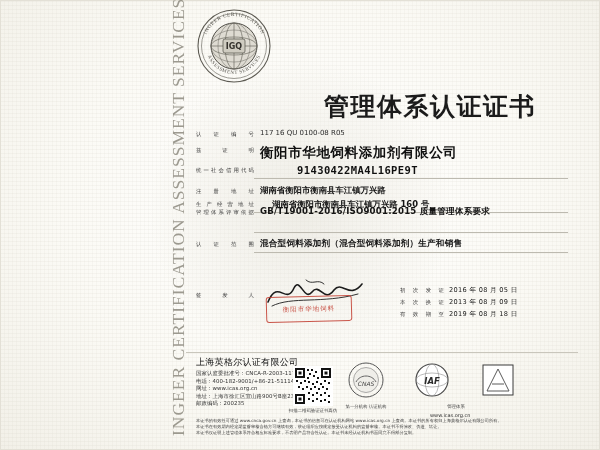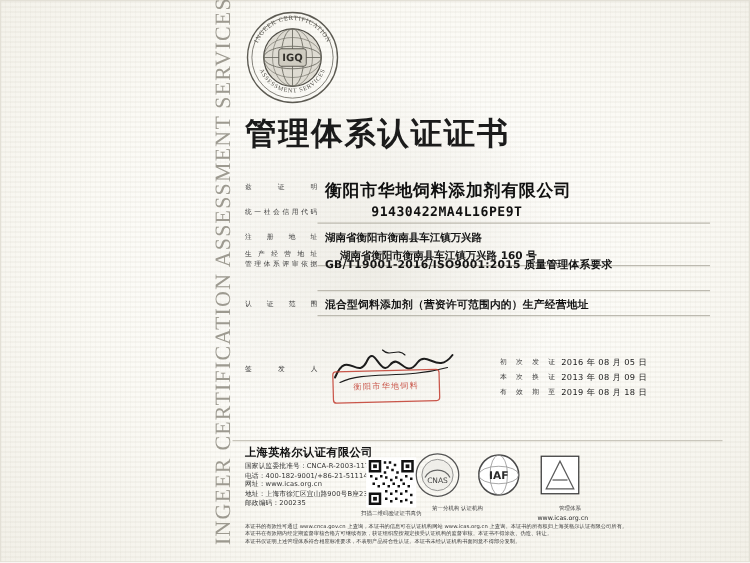--- a/index.html
+++ b/index.html
@@ -92,20 +92,21 @@
     position: absolute;
     left: 196px;
     top: 90px;
     width: 340px;
     font-family: "DejaVu Sans", sans-serif;
     font-size: 25px;
     font-weight: bold;
     letter-spacing: 1.5px;
     color: #1b1b1b;
     white-space: nowrap;
+    text-align: right;
   }
 
   
   .field-row {
     position: absolute;
     left: 196px;
     width: 372px;
     display: flex;
     align-items: flex-start;
   }
@@ -209,21 +210,21 @@
 
   
   #dates {
     position: absolute;
     left: 400px;
     top: 286px;
     width: 170px;
   }
   .date-row {
     display: flex;
-    align-items: flex-start;
+    align-items: center;
     margin-bottom: 3px;
   }
   .date-label {
     width: 44px;
     flex: 0 0 44px;
     font-size: 5.4px;
     color: #3b3b3b;
     text-align: justify;
     text-align-last: justify;
   }
@@ -243,21 +244,21 @@
     height: 1px;
     background: #c9c6bc;
   }
 
   
   #issuer {
     position: absolute;
     left: 196px;
     top: 356px;
     font-size: 9px;
-    font-weight: bold;
+    font-weight: normal;
     color: #111;
     letter-spacing: 0.3px;
   }
   #issuer-lines {
     position: absolute;
     left: 196px;
     top: 370px;
     width: 200px;
   }
   .issuer-line {
@@ -282,24 +283,25 @@
     top: 408px;
     width: 58px;
     text-align: center;
     font-size: 4.4px;
     color: #444;
   }
 
   
   #marks {
     position: absolute;
-    left: 330px;
+    left: 346px;
     top: 360px;
     display: flex;
-    gap: 9px;
+    gap: 26px;
+    font-style: italic;
   }
   .mark {
     width: 40px;
     height: 40px;
     display: flex;
     align-items: center;
     justify-content: center;
   }
   .mark-caption {
     position: absolute;
@@ -368,52 +370,56 @@
         <textPath href="#arcTop" startOffset="50%" text-anchor="middle">INGEER CERTIFICATION</textPath>
       </text>
       <text font-size="5" font-family="Liberation Serif, serif" fill="#55534c" letter-spacing="0.6">
         <textPath href="#arcBot" startOffset="50%" text-anchor="middle">ASSESSMENT SERVICES</textPath>
       </text>
     </svg>
   </div>
 
   <div id="title">管理体系认证证书</div>
 
+  <div class="field-row" style="top:128px;">
+    <div class="field-label">认证编号</div>
+    <div class="field-value v-small">117 16 QU 0100-08 R05</div>
+  </div>
 
   <div class="field-row" style="top:144px;">
     <div class="field-label">兹证明</div>
     <div class="field-value v-company">衡阳市华地饲料添加剂有限公司</div>
   </div>
 
   <div class="field-row" style="top:164px;">
     <div class="field-label">统一社会信用代码</div>
     <div class="field-value v-code">91430422MA4L16PE9T</div>
   </div>
   <div class="rule" style="left:254px; top:178px; width:314px;"></div>
 
-  <div class="field-row" style="top:184px;">
+  <div class="field-row" style="top:184px;align-items:flex-end;">
     <div class="field-label">注册地址</div>
     <div class="field-value v-addr">湖南省衡阳市衡南县车江镇万兴路</div>
   </div>
 
   <div class="field-row" style="top:198px;gap:12px;">
     <div class="field-label">生产经营地址</div>
     <div class="field-value v-addr">湖南省衡阳市衡南县车江镇万兴路 160 号</div>
   </div>
   <div class="rule" style="left:254px; top:212px; width:314px;"></div>
 
   <div class="field-row" style="top:206px;">
     <div class="field-label">管理体系评审依据</div>
     <div class="field-value v-std">GB/T19001-2016/ISO9001:2015 质量管理体系要求</div>
   </div>
   <div class="rule" style="left:254px; top:232px; width:314px;"></div>
 
   <div class="field-row" style="top:238px;">
     <div class="field-label">认证范围</div>
-    <div class="field-value v-scope">混合型饲料添加剂（营资许可范围内的）生产经营地址</div>
+    <div class="field-value v-scope">混合型饲料添加剂（混合型饲料添加剂）生产和销售</div>
   </div>
   <div class="rule" style="left:254px; top:252px; width:314px;"></div>
 
   <div id="sig-label">签发人</div>
   <div id="signature">
     <svg width="120" height="42" viewBox="0 0 120 42">
       <path d="M6,30 C16,6 24,34 32,16 C38,4 42,30 50,20 C58,10 62,32 72,18 C80,8 88,28 100,12" fill="none" stroke="#1c1c1c" stroke-width="1.6" stroke-linecap="round"></path>
       <path d="M10,34 C30,24 60,32 96,22" fill="none" stroke="#1c1c1c" stroke-width="0.9" stroke-linecap="round"></path>
       <path d="M44,8 C50,14 56,6 62,12" fill="none" stroke="#1c1c1c" stroke-width="0.9" stroke-linecap="round"></path>
     </svg>

